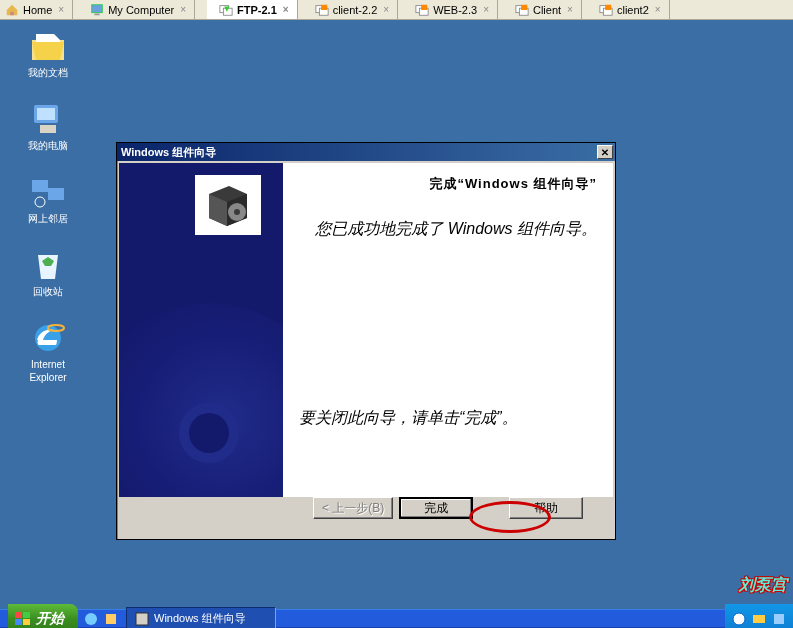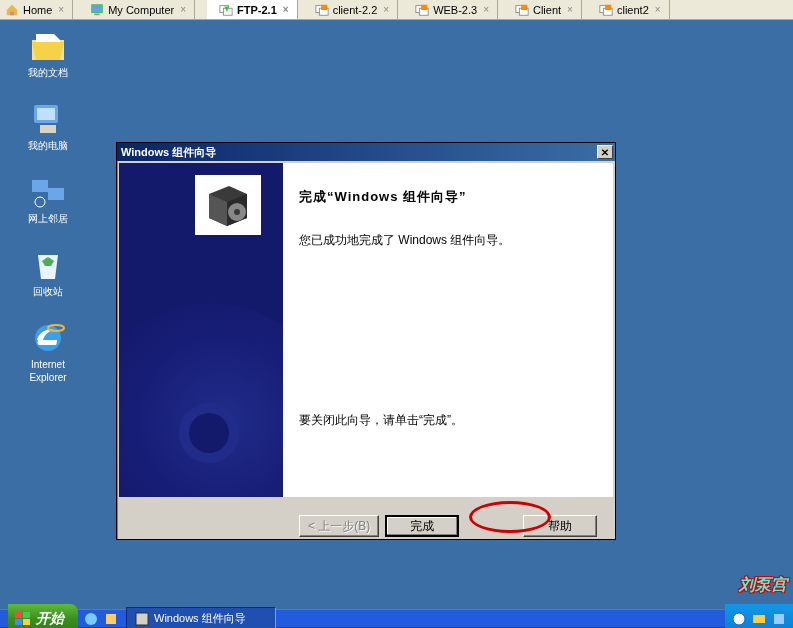--- a/index.html
+++ b/index.html
@@ -72,28 +72,28 @@
   }
   .sidepane .disc {
     position: absolute; left: -40px; top: 140px; width: 260px; height: 260px;
     border-radius: 50%; background: radial-gradient(circle at 55% 45%, #2b3aa0 0%, #1a2280 40%, #0c1258 100%);
     opacity: 0.6;
   }
   .sidepane .disc .hole {
     position: absolute; left: 110px; top: 110px; width: 40px; height: 40px;
     border-radius: 50%; background: #13196b; box-shadow: 0 0 0 10px #2b3aa0;
   }
-  .mainpane { flex: 1; padding: 25px 16px; }
+  .mainpane { flex: 1; padding: 12px 16px; text-align: right; }
   .mainpane h1 { font-size: 13px; font-weight: bold; margin-bottom: 26px; letter-spacing: 1px; }
-  .mainpane p { font-size: 12px; margin-bottom: 10px; }
+  .mainpane p { font-size: 16px; margin-bottom: 10px; font-style: italic; }
   .mainpane .closehint { position: absolute; bottom: 58px; }
   .btnrow {
     position: absolute; left: 2px; right: 2px; bottom: 2px; height: 40px;
-    display: flex; align-items: flex-end;
-    padding: 0 10px;
+    display: flex; align-items: flex-start;
+    padding: 0 24px;
     margin-top: 18px;
   }
   .btnrow .spacer { width: 170px; }
   .winbtn {
     min-width: 74px; height: 22px; background: #d4d0c8;
     border: 1px solid #404040; border-top-color: #fff; border-left-color: #fff;
     box-shadow: inset -1px -1px 0 #808080, inset 1px 1px 0 #d4d0c8;
     font-size: 12px; padding: 0 8px; margin-right: 6px; cursor: pointer;
   }
   .winbtn.default { border: 2px solid #000; box-shadow: inset -1px -1px 0 #808080, inset 1px 1px 0 #fff; }

